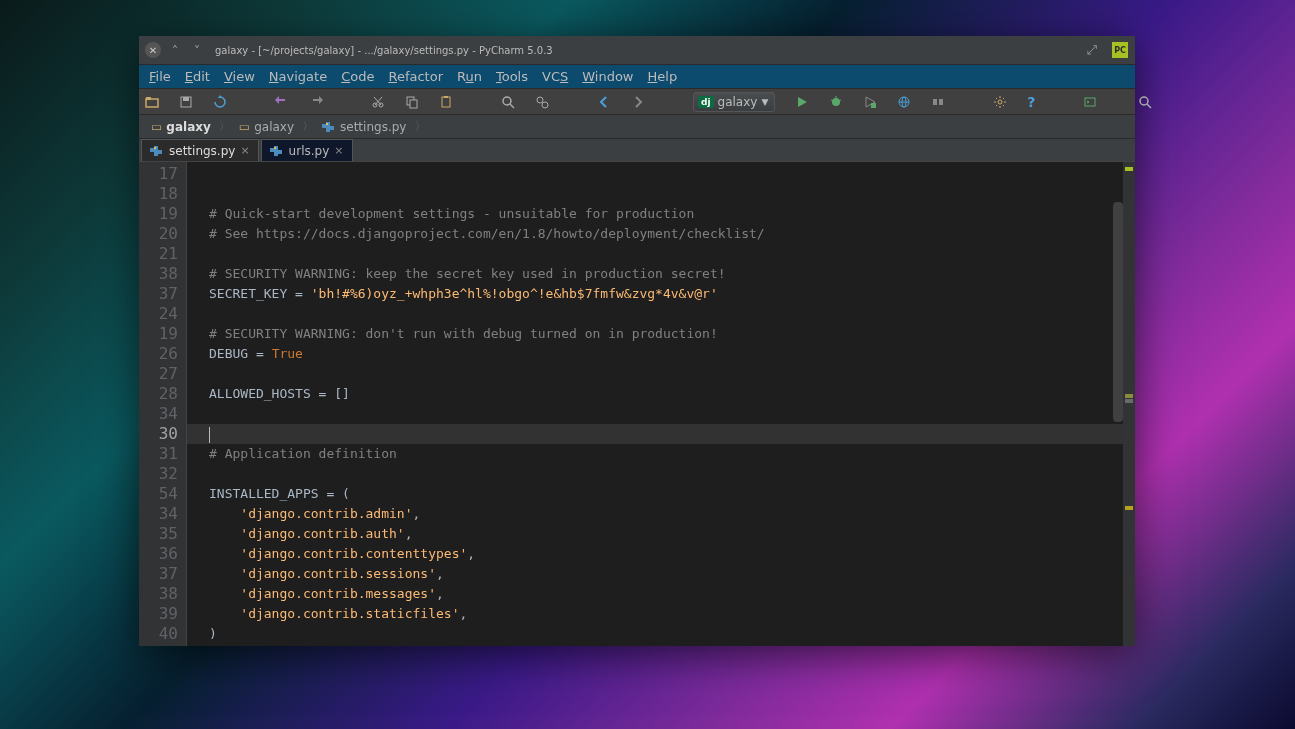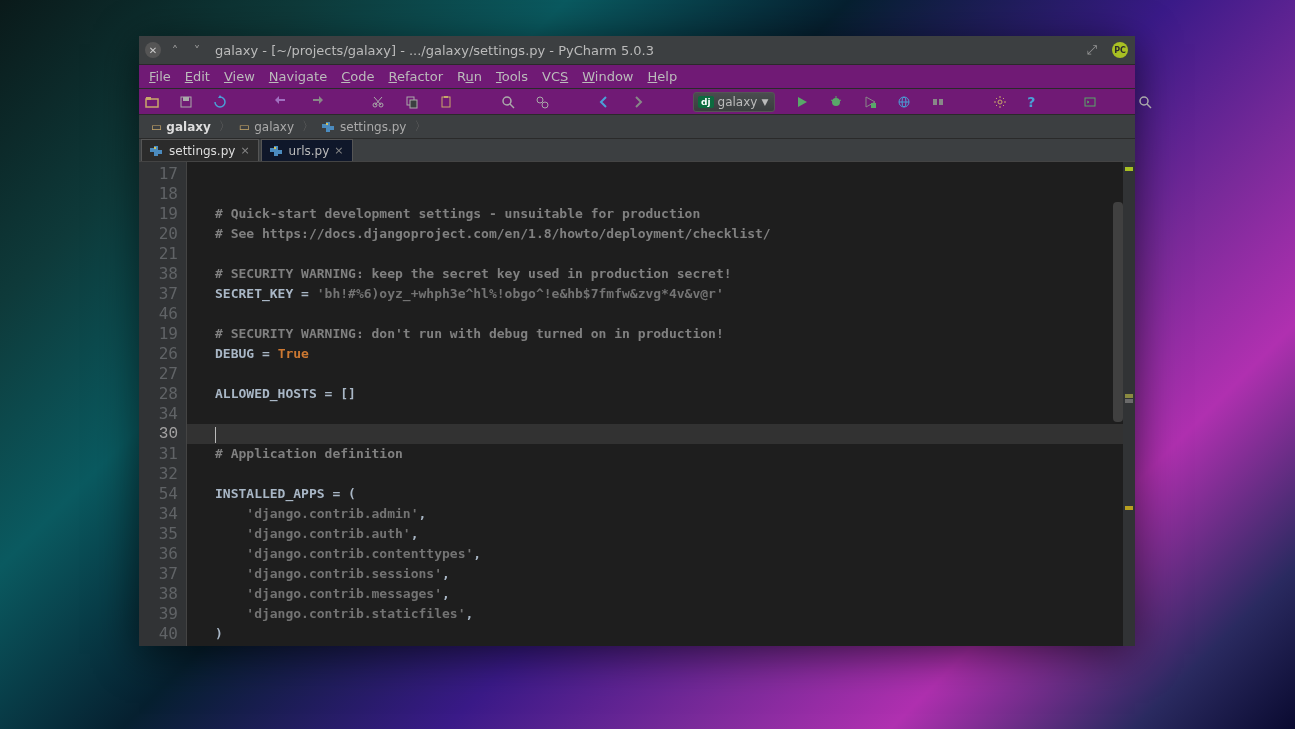--- a/index.html
+++ b/index.html
@@ -32,40 +32,40 @@
     padding: 0 6px;
     gap: 6px;
     border-bottom: 1px solid #2a2a2a;
   }
   .titlebar .winbtn {
     width: 16px; height: 16px; border-radius: 50%;
     background: #555; display:flex; align-items:center; justify-content:center;
     font-size:10px; color:#ccc; cursor:pointer;
   }
   .titlebar .chev { width:16px; text-align:center; color:#999; cursor:pointer; }
-  .titlebar .title { color:#bbb; font-size:13px; margin-left:4px; }
+  .titlebar .title { color:#bbb; font-size:10px; margin-left:4px; }
   .titlebar .spacer { flex:1; }
   .titlebar .right-icon { width:18px; height:18px; margin-left:4px; display:flex; align-items:center; justify-content:center; }
-  .pc-logo { background:#a8c023; width:16px; height:16px; border-radius:8px; font-size:8px; font-weight:bold; color:#2b2b2b; display:flex; align-items:center; justify-content:center; }
+  .pc-logo { background:#a8c023; width:16px; height:16px; border-radius:0; font-size:8px; font-weight:bold; color:#2b2b2b; display:flex; align-items:center; justify-content:center; }
 
   .menubar {
     height: 24px;
-    background: #701a75;
+    background: #0c4a6e;
     display: flex;
     align-items: center;
     padding: 0 4px;
     gap: 2px;
     border-bottom: 1px solid #2a2a2a;
   }
   .menu-item { padding: 2px 6px; color:#bbb; cursor:pointer; font-size:13px; }
   .mn-u { text-decoration: underline; }
 
   .toolbar {
     height: 26px;
-    background: #701a75;
+    background: #404040;
     display: flex;
     align-items: center;
     padding: 0 6px;
     gap: 20px;
     border-bottom: 1px solid #2a2a2a;
   }
   .tb-btn { width:20px; height:20px; display:flex; align-items:center; justify-content:center; cursor:pointer; border-radius:2px; }
   .tb-sep { width:1px; height:18px; background:#555; margin:0 4px; }
   .tb-run-config {
     height: 20px;
@@ -132,49 +132,48 @@
     background:#313335;
     color:#606366;
     font-family:"DejaVu Sans Mono", monospace;
     font-size:16px;
     text-align:right;
     padding:2px 8px 0 0;
     line-height:20px;
     flex-shrink:0;
     border-right:1px solid #444;
   }
-  .gutter .ln-current { color:#a4a3a3;font-family:Liberation Mono, monospace; }
+  .gutter .ln-current { color:#a4a3a3; }
   .code {
     flex:1;
     background:#1e1e1e;
     font-family:"DejaVu Sans Mono", monospace;
     font-size:13px;
     line-height:20px;
-    padding:2px 0 0 28px;
+    padding:2px 0 0 22px;
     color:#a9b7c6;
     position:relative;
     white-space:pre;
-    font-weight:bold;
   }
   .code .current-line {
     position:absolute;
     left:0; right:0;
     height:20px;
     background:#323232;
     z-index:0;
   }
   .code .line { position:relative; z-index:1; height:20px; }
   .cursor {
     display:inline-block;
     width:1px; height:16px;
     background:#bbb;
     vertical-align:middle;
   }
   .cmt { color:#808080; }
-  .str { color:#737373; }
+  .str { color:#fdba74; }
   .kw  { color:#cc7832;text-align:center; }
   .op  { color:#a9b7c6; }
   .br  { color:#a9b7c6; }
 
   .marker-bar {
     width:12px;
     background:#313335;
     position:relative;
     flex-shrink:0;
   }
@@ -407,21 +406,21 @@
 
   <div class="editor-area">
     <div class="gutter" id="gutter">
         <div>17</div>
         <div>18</div>
         <div>19</div>
         <div>20</div>
         <div>21</div>
         <div>38</div>
         <div>37</div>
-        <div>46</div>
+        <div>24</div>
         <div>19</div>
         <div>26</div>
         <div>27</div>
         <div>28</div>
         <div>34</div>
         <div class="ln-current">30</div>
         <div>31</div>
         <div>32</div>
         <div>54</div>
         <div>34</div>

